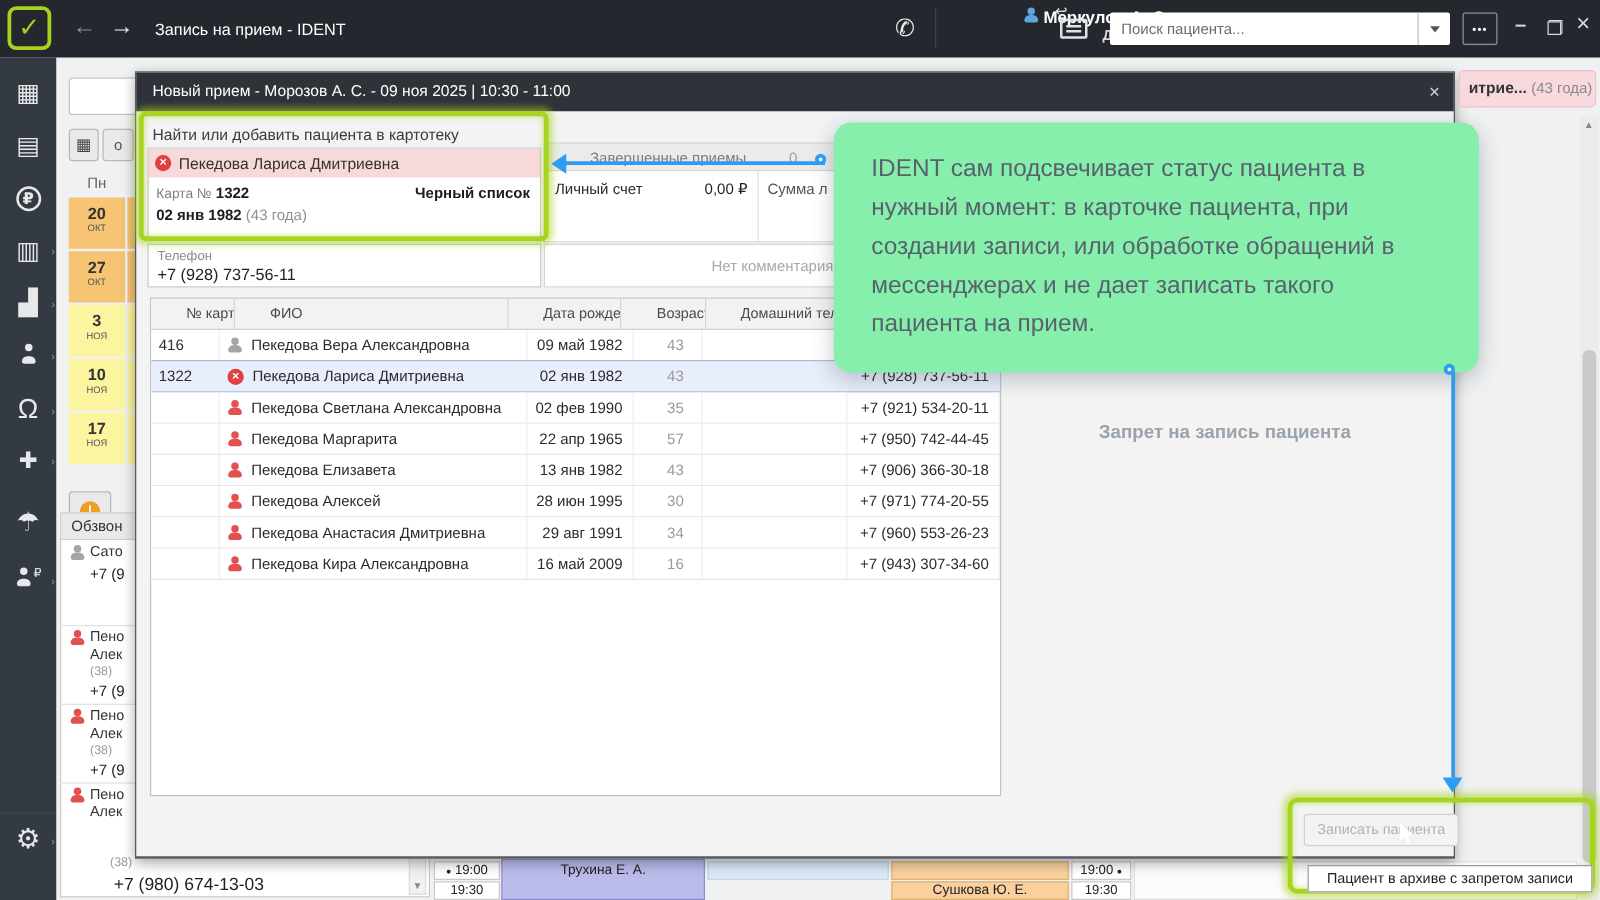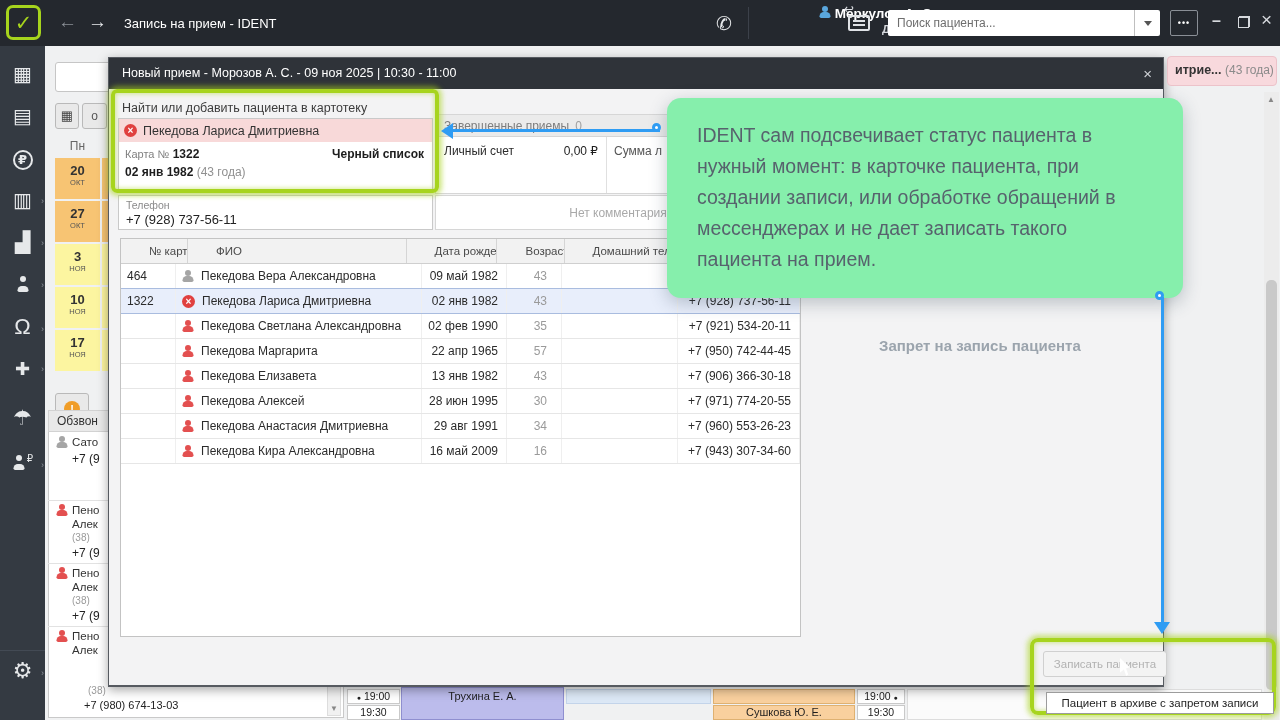--- a/index.html
+++ b/index.html
@@ -88,21 +88,21 @@
   .pcard .r2 { display:flex; justify-content:space-between; padding:5px 8px 0 6px; font-size:12px; }
   .pcard .r2 .lbl { color:#808080; font-size:11px; }
   .pcard .r2 b { color:#1d1d1d; }
   .pcard .r3 { padding:4px 0 0 6px; font-size:12px; }
   .pcard .r3 b { color:#1d1d1d; }
   .pcard .r3 span { color:#909090; }
   .phonebox { position:absolute; left:9px; top:137px; width:315px; height:35px; background:#fff; border:1px solid #c9c9c9; padding:3px 0 0 7px; }
   .phonebox .lbl { font-size:10.5px; color:#8a8a8a; }
   .phonebox .val { font-size:13px; color:#222; margin-top:1px; }
   .visits { position:absolute; left:326px; top:56px; width:366px; height:23px; background:#ebebeb; border:1px solid #d6d6d6; font-size:12px; color:#7d7d7d; padding:4px 0 0 8px; }
-  .visits span { color:#a0a0a0; margin-left:6px; }
+  .visits span { color:#a0a0a0; margin-left:6px;padding-left:28px; }
   .acct { position:absolute; left:326px; top:79px; width:366px; height:57px; background:#fff; border:1px solid #d6d6d6; border-top:none; }
   .acct .vdiv { position:absolute; left:170px; top:0; width:1px; height:100%; background:#e0e0e0; }
   .acct .l { position:absolute; left:8px; top:7px; font-size:12px; color:#2c2c2c; }
   .acct .v { position:absolute; left:100px; top:7px; width:62px; text-align:right; font-size:12px; color:#1d1d1d; }
   .acct .s { position:absolute; left:178px; top:7px; font-size:12px; color:#555; }
   .comment { position:absolute; left:326px; top:137px; width:366px; height:35px; background:#fff; border:1px solid #d6d6d6; text-align:center; font-size:12px; color:#a9a9a9; padding-top:10px; }
   .ban-msg { position:absolute; left:770px; top:279px; font-size:15px; font-weight:bold; color:#9ba4ad; }
   .book-btn { position:absolute; left:934px; top:593px; width:124px; height:26px; background:#f3f3f3; border:1px solid #d0d0d0; border-radius:3px; color:#b2b2b2; font-size:11.5px; text-align:center; line-height:24px; }
 
   
@@ -233,21 +233,21 @@
   <span class="ci-line" style="top:3px;">Пено</span>
   <span class="ci-line" style="top:17px;">Алек</span>
   <span class="ci-line ci-age" style="top:31px;">(38)</span>
   <span class="ci-line ci-phone" style="top:45px;">+7 (9</span>
 </div>
 <div class="call-item" style="top:626px;height:91px;">
   <span class="ci-ico p-ico red"></span>
   <span class="ci-line" style="top:3px;">Пено</span>
   <span class="ci-line" style="top:17px;">Алек</span>
   <span class="ci-line ci-age" style="top:58px;left:40px;">(38)</span>
-  <span class="ci-line ci-phone" style="top:72px;left:36px;font-size:11px;">+7 (980) 674-13-03</span>
+  <span class="ci-line ci-phone" style="top:72px;left:43px;font-size:14px;">+7 (980) 674-13-03</span>
 </div>
 <div class="panel-sb">
     <span class="dn">▼</span>
   </div>
 
 <div class="tcellw sched" style="left:347px;top:689px;width:53px;height:15px;"><span style="font-size:7px;">●</span> <span>19:00</span></div>
 <div class="tcellw sched" style="left:347px;top:705px;width:53px;height:15px;"><span>19:30</span></div>
 <div class="blk-purple">Трухина Е. А.</div>
 <div class="blk-blue"></div>
 <div class="blk-or1"></div>
@@ -297,21 +297,21 @@
   <div class="table">
     <div class="thead">
       <div class="th c1">№ карты</div>
       <div class="th c2">ФИО</div>
       <div class="th c3">Дата рождения</div>
       <div class="th c4">Возраст</div>
       <div class="th c5">Домашний телефон</div>
       <div class="th c6"></div>
     </div>
     <div class="trow">
-      <div class="td c1">464</div>
+      <div class="td c1">416</div>
       <div class="td c2">
           <span class="p-ico gray"></span>
           <span>Пекедова Вера Александровна</span>
         </div>
       <div class="td c3">09 май 1982</div>
       <div class="td c4">43</div>
       <div class="td c5"></div>
       <div class="td c6"></div>
     </div>
     <div class="trow sel">

